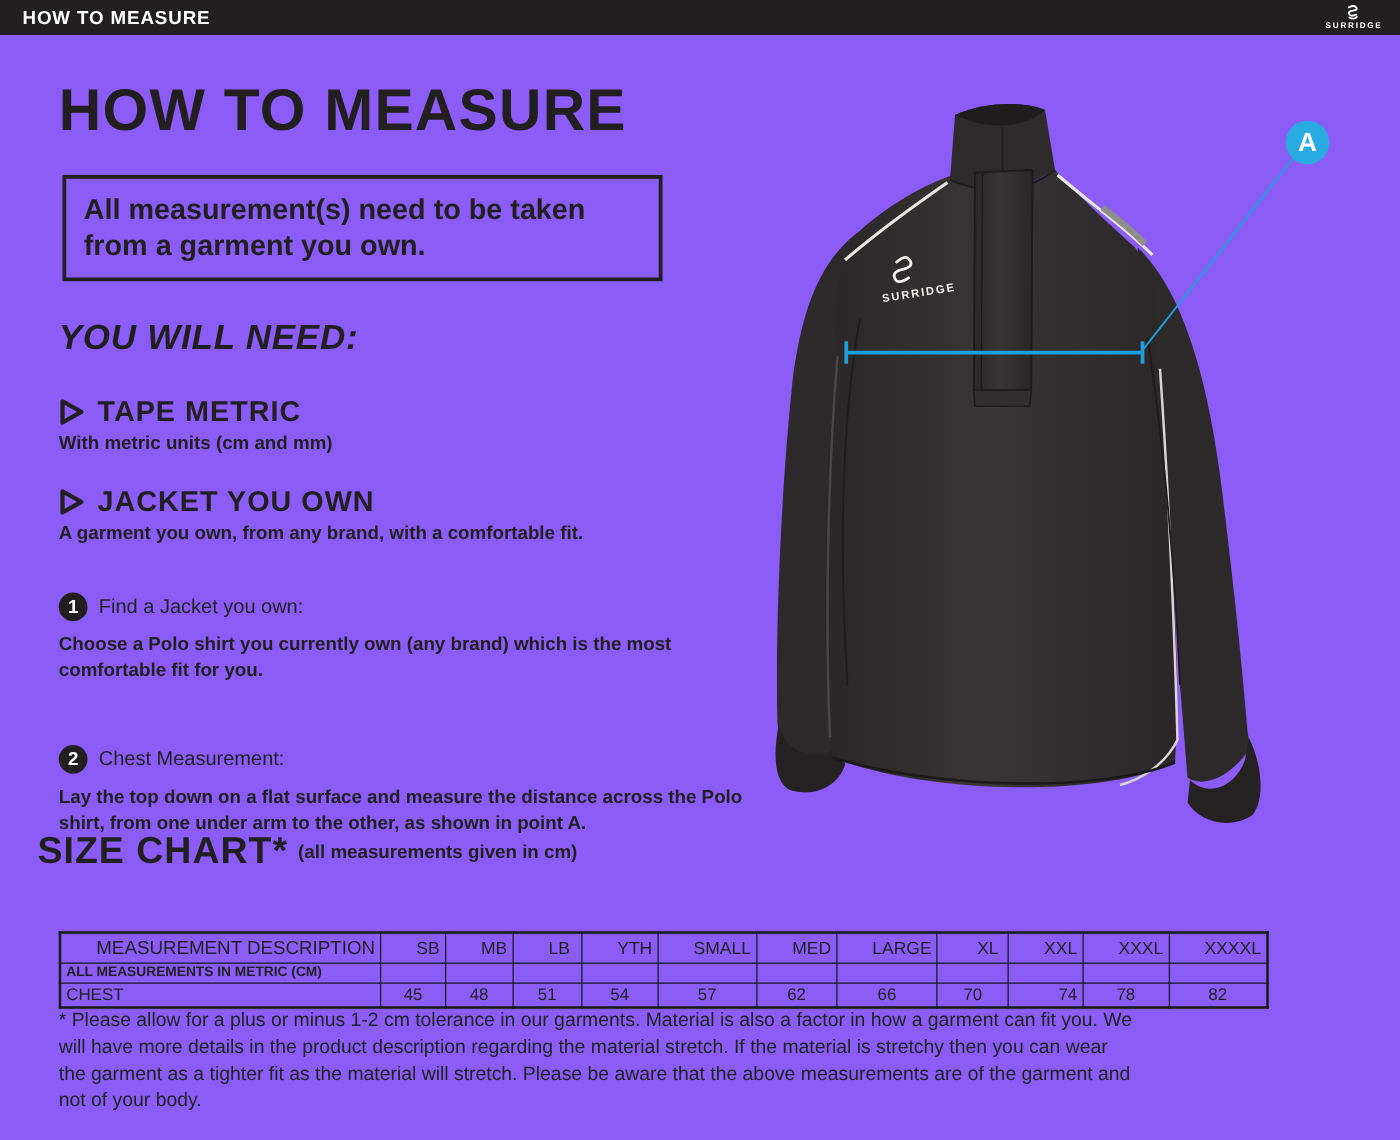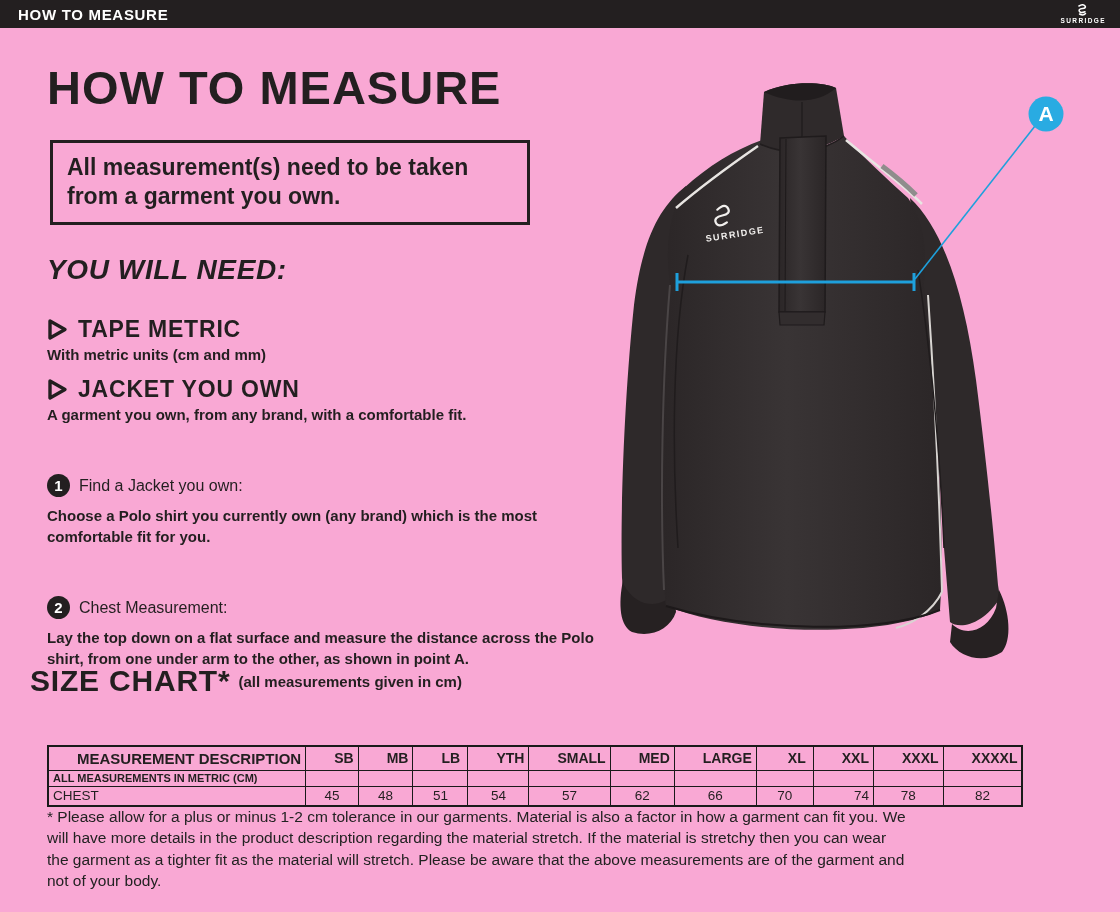--- a/index.html
+++ b/index.html
@@ -1,17 +1,17 @@
 <!DOCTYPE html>
 <html><head>
 <meta charset="utf-8">
 <style>
   html,body { margin:0; padding:0; background:#ffffff; }
   #canvas {
-    position:relative; width:1120px; height:912px; background:#f9a8d4;
+    position:relative; width:1120px; height:912px; background:#8b5cf6;
     font-family:"Liberation Sans", sans-serif; color:#231f20; overflow:hidden;
   }
 
   
   .topbar {
     position:absolute; top:0; left:0; width:1120px; height:28px;
     background:#231f20; display:flex; align-items:center;
     justify-content:space-between; box-sizing:border-box; padding:0 14px 0 18px;
   }
   .topbar-title { color:#fff; font-size:15px; font-weight:bold; letter-spacing:0.7px; }
@@ -27,21 +27,21 @@
     position:absolute; left:50px; top:140px; width:446px;
     border:3px solid #231f20; padding:10px 14px;
     font-size:23px; font-weight:bold; line-height:1.28;
   }
   .ywn-heading {
     position:absolute; left:47px; top:254px; margin:0;
     font-size:28px; font-weight:800; letter-spacing:0.6px;font-style:italic;
   }
   .need-item { position:absolute; left:47px; }
   .need-item.n0 { top:316px; }
-  .need-item.n1 { top:376px;text-align:center; }
+  .need-item.n1 { top:388px;text-align:center; }
   .item-head { display:flex; align-items:center; gap:10px; }
   .item-title { font-size:23px; font-weight:800; letter-spacing:0.8px; }
   .item-desc { font-size:15px; font-weight:bold; margin-top:3px; }
 
   .step { position:absolute; left:47px; width:548px; }
   .step.s0 { top:474px; }
   .step.s1 { top:596px; }
   .step-head { display:flex; align-items:center; gap:9px; }
   .step-num {
     width:23px; height:23px; border-radius:50%; background:#231f20; color:#fff;
@@ -57,21 +57,21 @@
   .sc-sub { font-size:15px; font-weight:bold; margin-left:8px; }
 
   table.size-table {
     position:absolute; left:47px; top:745px; border-collapse:collapse;
     table-layout:fixed; border:2px solid #1a1a1a;
   }
   table.size-table td, table.size-table th {
     border:1.5px solid #1a1a1a; padding:0 4px; box-sizing:border-box;
     overflow:hidden; white-space:nowrap;
   }
-  tr.hdr-row th { height:24px; font-size:14px; font-weight:bold;padding-left:28px; }
+  tr.hdr-row th { height:24px; font-size:14px; font-weight:normal;padding-left:28px; }
   tr.hdr-row th.first { font-size:15px; text-align:left; }
   tr.metric-row td { height:16px; font-size:11px; font-weight:bold; text-align:left; }
   tr.value-row td { height:20px; font-size:13.5px; font-weight:normal;margin-left:24px; }
   tr.value-row td.first { text-align:left; }
 
   .footnote {
     position:absolute; left:47px; top:806px; width:864px;
     font-size:15.5px; line-height:1.38; color:#222; font-weight:normal;
   }
 

